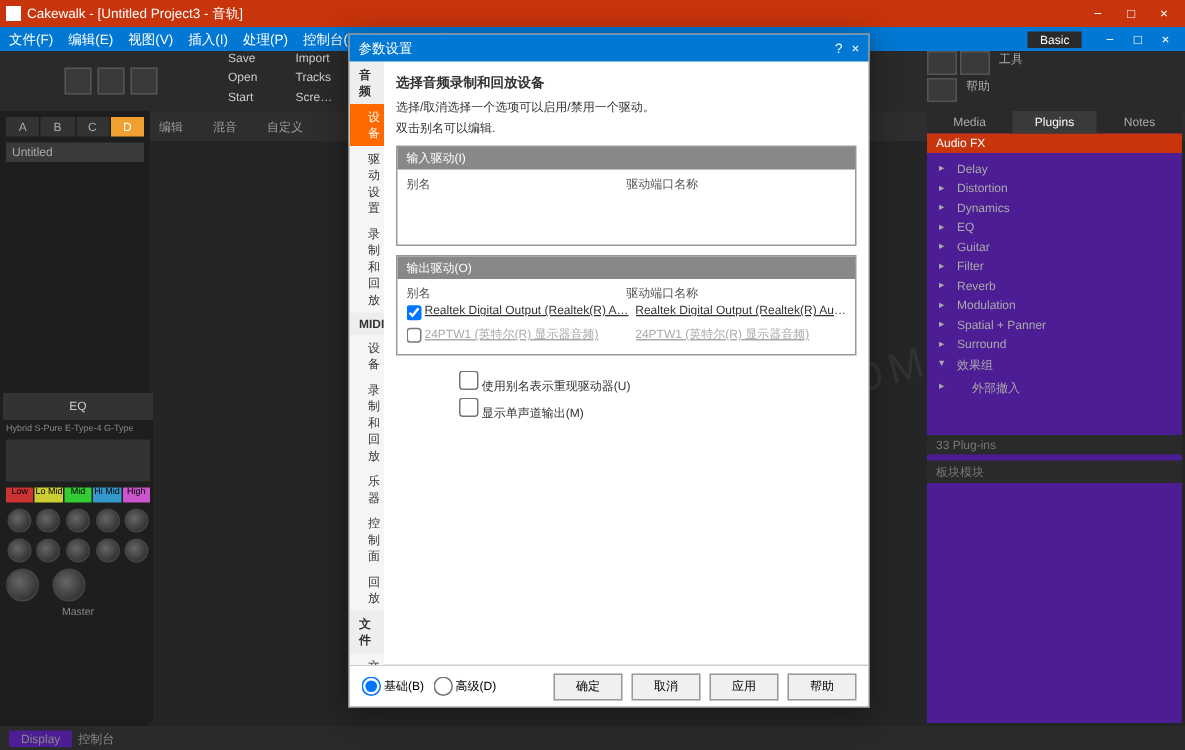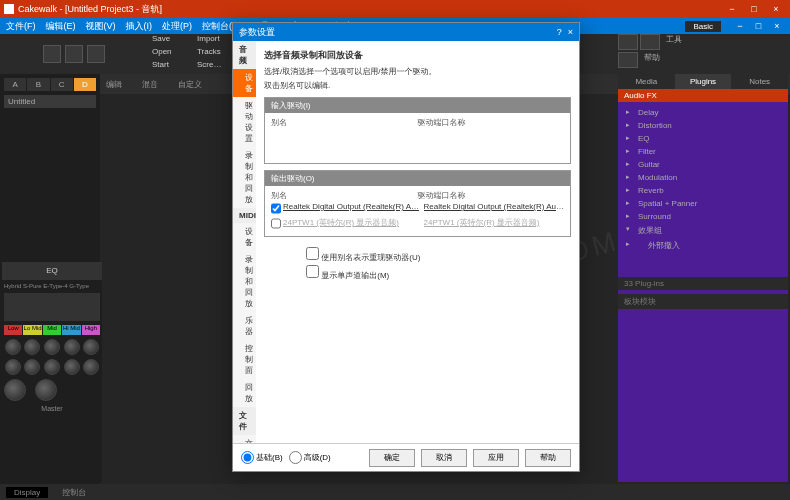--- a/index.html
+++ b/index.html
@@ -48,21 +48,21 @@
 .browser .tabs .active { background: #c8340b; color: #fff; }
 .browser .header { background: #c8340b; color: #fff; padding: 2px 6px; font-size: 8px; }
 .browser .tree { padding: 4px 6px; }
 .browser .tree div { padding: 2px 0 2px 14px; position: relative; }
 .browser .tree div::before { content: "▸"; position: absolute; left: 2px; font-size: 7px; }
 .browser .tree .open::before { content: "▾"; }
 .browser .plugins { margin-top: 20px; }
 .browser .plugins .head { background: #2a2a2a; padding: 2px 6px; color: #777; }
 
 .statusbar { position: absolute; bottom: 0; left: 0; right: 0; height: 16px; background: #2a2a2a; display: flex; align-items: center; padding: 0 6px; font-size: 8px; color: #888; }
-.statusbar .disp { background: #000000; padding: 1px 8px; margin-right: 14px; }
+.statusbar .disp { background: #4c1d95; padding: 1px 8px; margin-right: 4px; }
 
 .dialog { position: absolute; left: 232px; top: 22px; width: 348px; height: 450px; background: #fff; border: 1px solid #888; box-shadow: 0 4px 20px rgba(0,0,0,0.4); display: flex; flex-direction: column; }
 .dialog .dtitle { height: 18px; background: #0078d4; color: #fff; font-size: 9px; display: flex; align-items: center; padding: 0 6px; }
 .dialog .dtitle .t { flex: 1; }
 .dialog .dbody { flex: 1; display: flex; overflow: hidden; }
 .dialog .sidebar { width: 70px; background: #f5f5f5; font-size: 8px; color: #333; overflow-y: auto; }
 .dialog .sidebar .cat { font-weight: bold; padding: 3px 6px; background: #eee; }
 .dialog .sidebar .item { padding: 3px 6px 3px 12px; cursor: pointer; }
 .dialog .sidebar .item.sel { background: #ff6a00; color: #fff; }
 .dialog .content { flex: 1; padding: 8px; font-size: 8px; color: #333; }
@@ -175,25 +175,26 @@
 <div class="browser">
   <div class="tabs">
     <span>Media</span>
     <span class="active" style="background:#3a3a3a;">Plugins</span>
     <span>Notes</span>
   </div>
   <div class="header">Audio FX</div>
   <div class="tree">
     <div>Delay</div>
     <div>Distortion</div>
+    <div>Dynamics</div>
     <div>EQ</div>
+    <div>Guitar</div>
     <div>Filter</div>
-    <div>Guitar</div>
+    <div>Reverb</div>
     <div>Modulation</div>
-    <div>Reverb</div>
     <div>Spatial + Panner</div>
     <div>Surround</div>
     <div class="open">效果组</div>
     <div style="padding-left:24px;"> 外部撤入</div>
   </div>
   <div class="plugins">
     <div class="head">33 Plug-ins</div>
     <div class="head" style="margin-top:4px;">板块模块</div>
   </div>
 </div>

